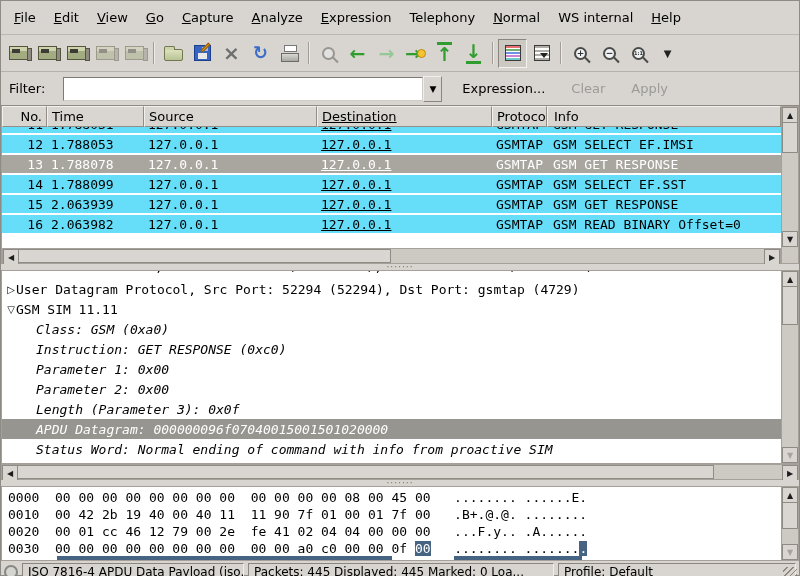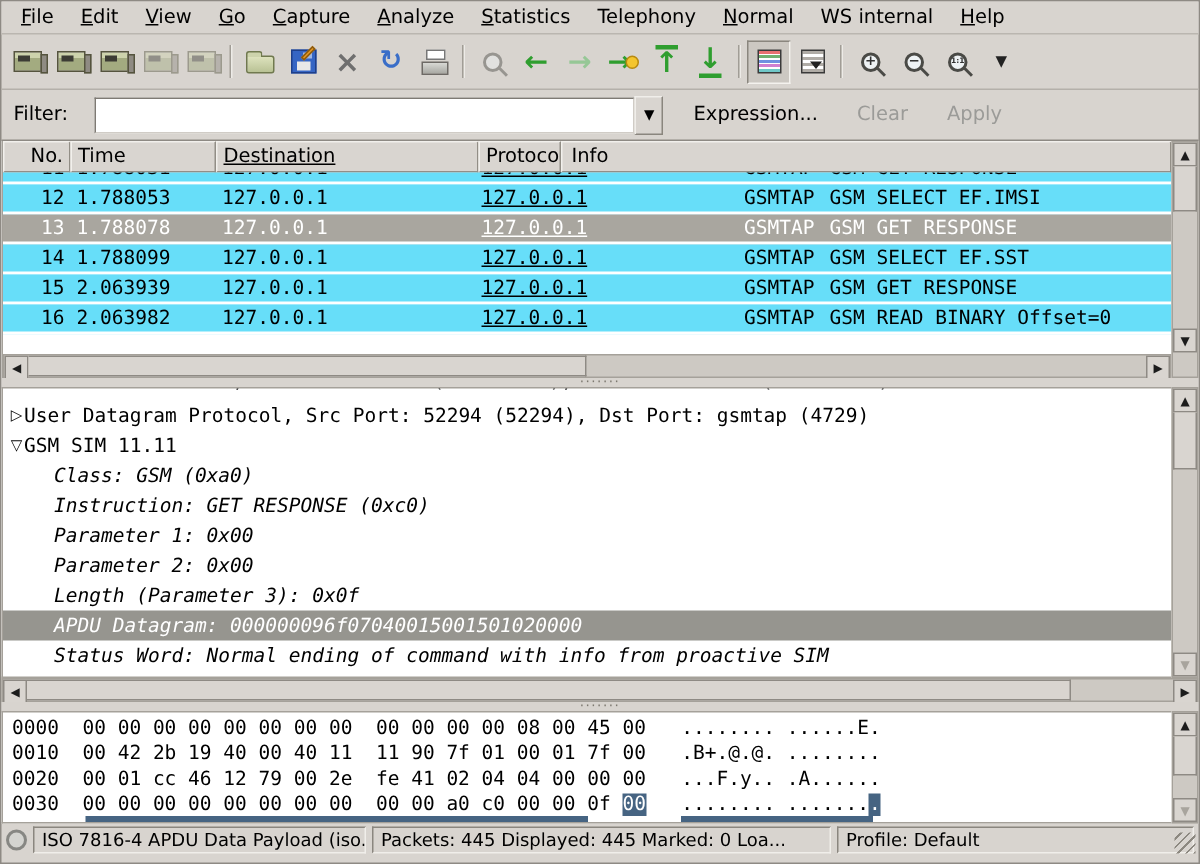--- a/index.html
+++ b/index.html
@@ -1,21 +1,21 @@
 <!DOCTYPE html>
 <html><head>
 <meta charset="utf-8">
 <style>
   * { margin:0; padding:0; box-sizing:border-box; }
   html,body { width:800px; height:576px; overflow:hidden; }
   body { font-family:"DejaVu Sans", sans-serif; font-size:13px; color:#000; }
   .win { width:800px; height:576px; background:#d8d4cf; border:1px solid #8e8a84; display:flex; flex-direction:column; }
 
   
-  .menubar { height:22px; display:flex; align-items:center; padding-left:4px; background:#d8d4cf; border-bottom:1px solid #bab6b0; flex:none; }
+  .menubar { height:34px; display:flex; align-items:center; padding-left:4px; background:#d8d4cf; border-bottom:1px solid #bab6b0; flex:none; }
   .mi { display:inline-block; padding:3px 9px; cursor:default; }
   .mi.ul::first-letter { text-decoration:underline; }
 
   
   .toolbar { height:37px; display:flex; align-items:center; padding:2px 3px; border-bottom:1px solid #b4b0aa; flex:none; }
   .tbtn { width:29px; height:29px; display:flex; align-items:center; justify-content:center; position:relative; flex:none; }
   .sep { width:2px; height:22px; border-left:1px solid #a19d96; border-right:1px solid #edebe7; margin:0 4px; flex:none; }
   .dis { opacity:.45; }
   .card { width:19px; height:14px; background:linear-gradient(180deg,#cdd3ac 0 4px,#a3ab80 4px); border:1px solid #55543e; position:relative; }
   .card::before { content:""; position:absolute; top:2px; left:2px; width:8px; height:4px; background:#3c3c34; }
@@ -119,21 +119,21 @@
 
 <div class="win">
 
   <div class="menubar">
     <span class="mi ul">File</span>
     <span class="mi ul">Edit</span>
     <span class="mi ul">View</span>
     <span class="mi ul">Go</span>
     <span class="mi ul">Capture</span>
     <span class="mi ul">Analyze</span>
-    <span class="mi ul">Statistics</span>
+    <span class="mi ul">Expression</span>
     <span class="mi">Telephony</span>
     <span class="mi ul">Normal</span>
     <span class="mi">WS internal</span>
     <span class="mi ul">Help</span>
   </div>
 
   <div class="toolbar">
     <div class="tbtn">
         <span class="card"></span>
       </div>
@@ -227,20 +227,21 @@
     <span class="flink">Expression...</span>
     <span class="flink gray">Clear</span>
     <span class="flink gray">Apply</span>
   </div>
 
   <div class="pane plist">
     <div class="plist-left">
       <div class="phdr">
         <div class="phc c-no">No.</div>
         <div class="phc c-time">Time</div>
+        <div class="phc c-src">Source</div>
         <div class="phc c-dst">Destination</div>
         <div class="phc c-proto">Protocol</div>
         <div class="phc c-info" style="flex:1 1 auto;">Info</div>
       </div>
       <div class="prow clip">
         <span class="pc c-no">11</span>
         <span class="pc c-time">1.788031</span>
         <span class="pc c-src">127.0.0.1</span>
         <span class="pc c-dst">127.0.0.1</span>
         <span class="pc c-proto">GSMTAP</span>

